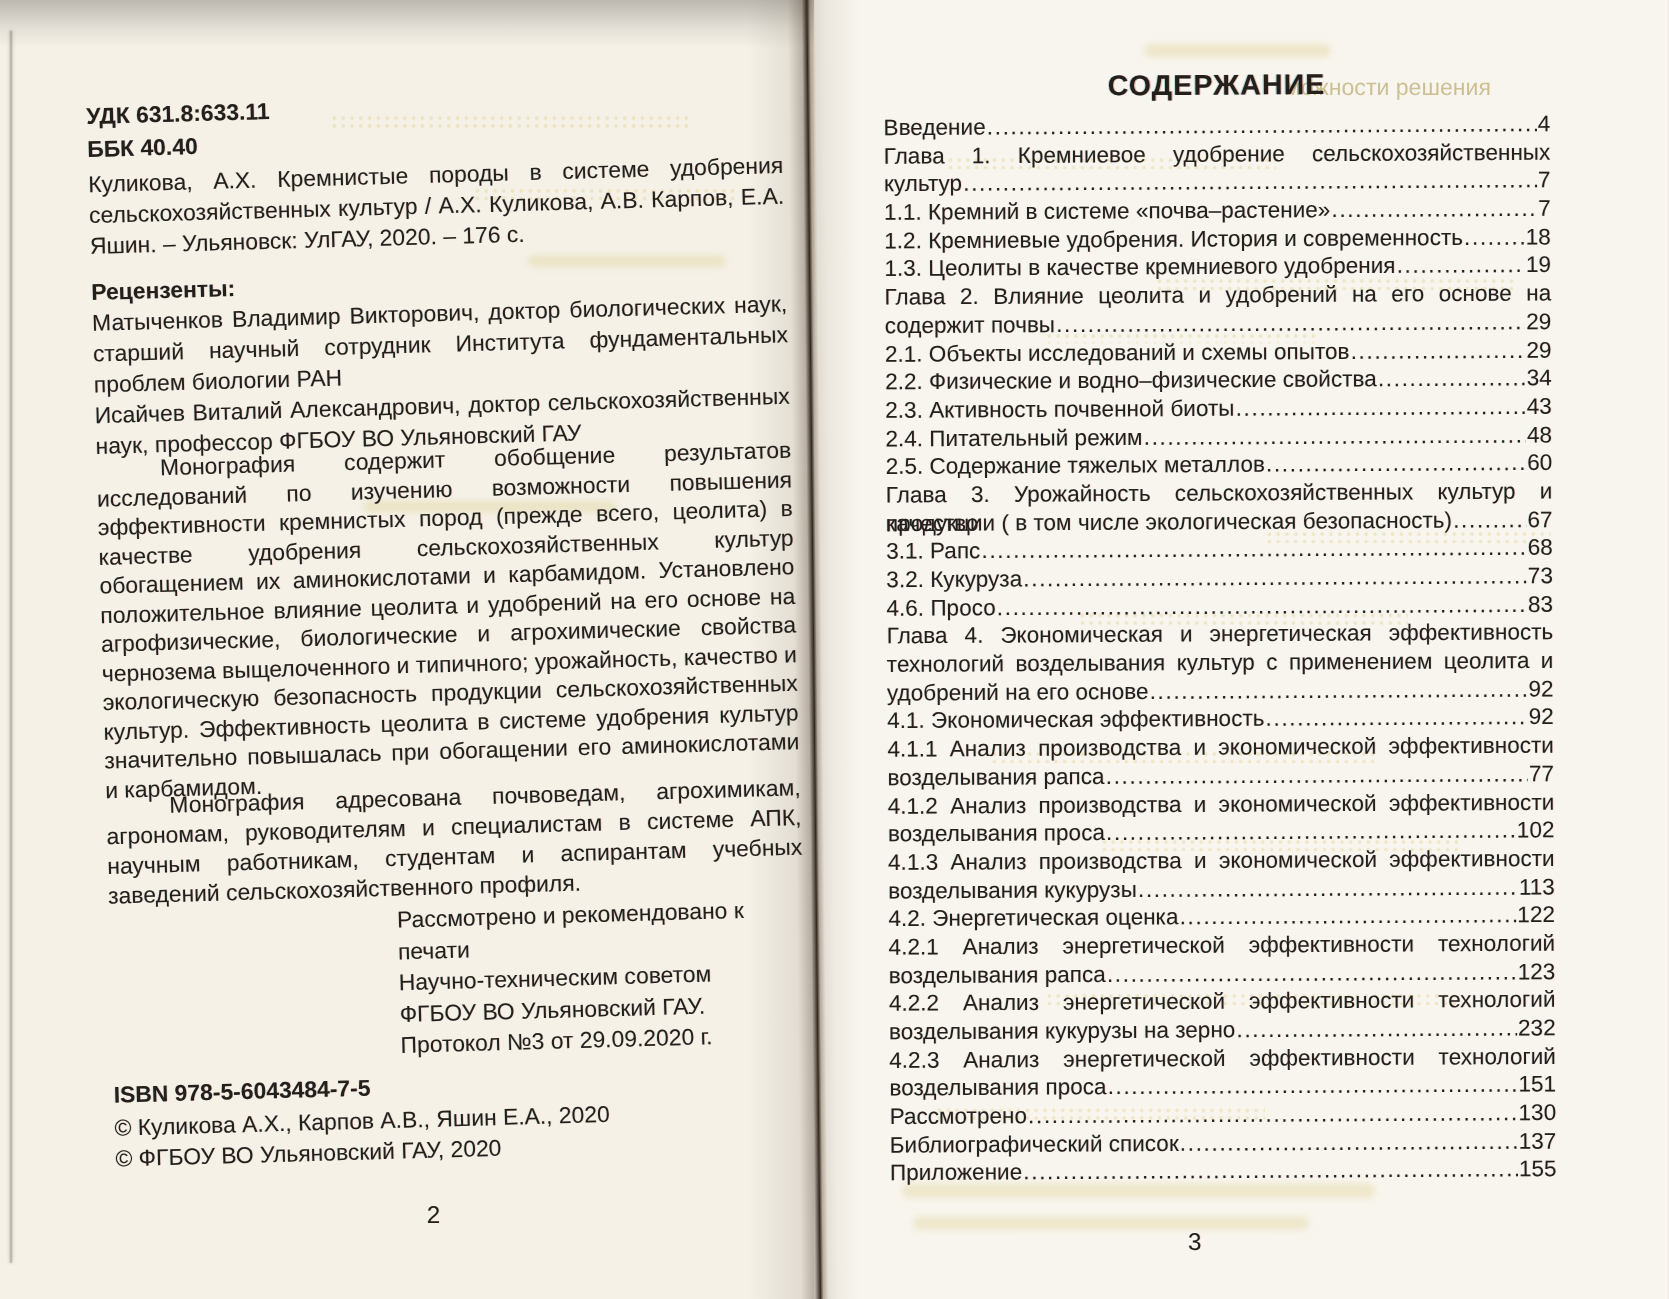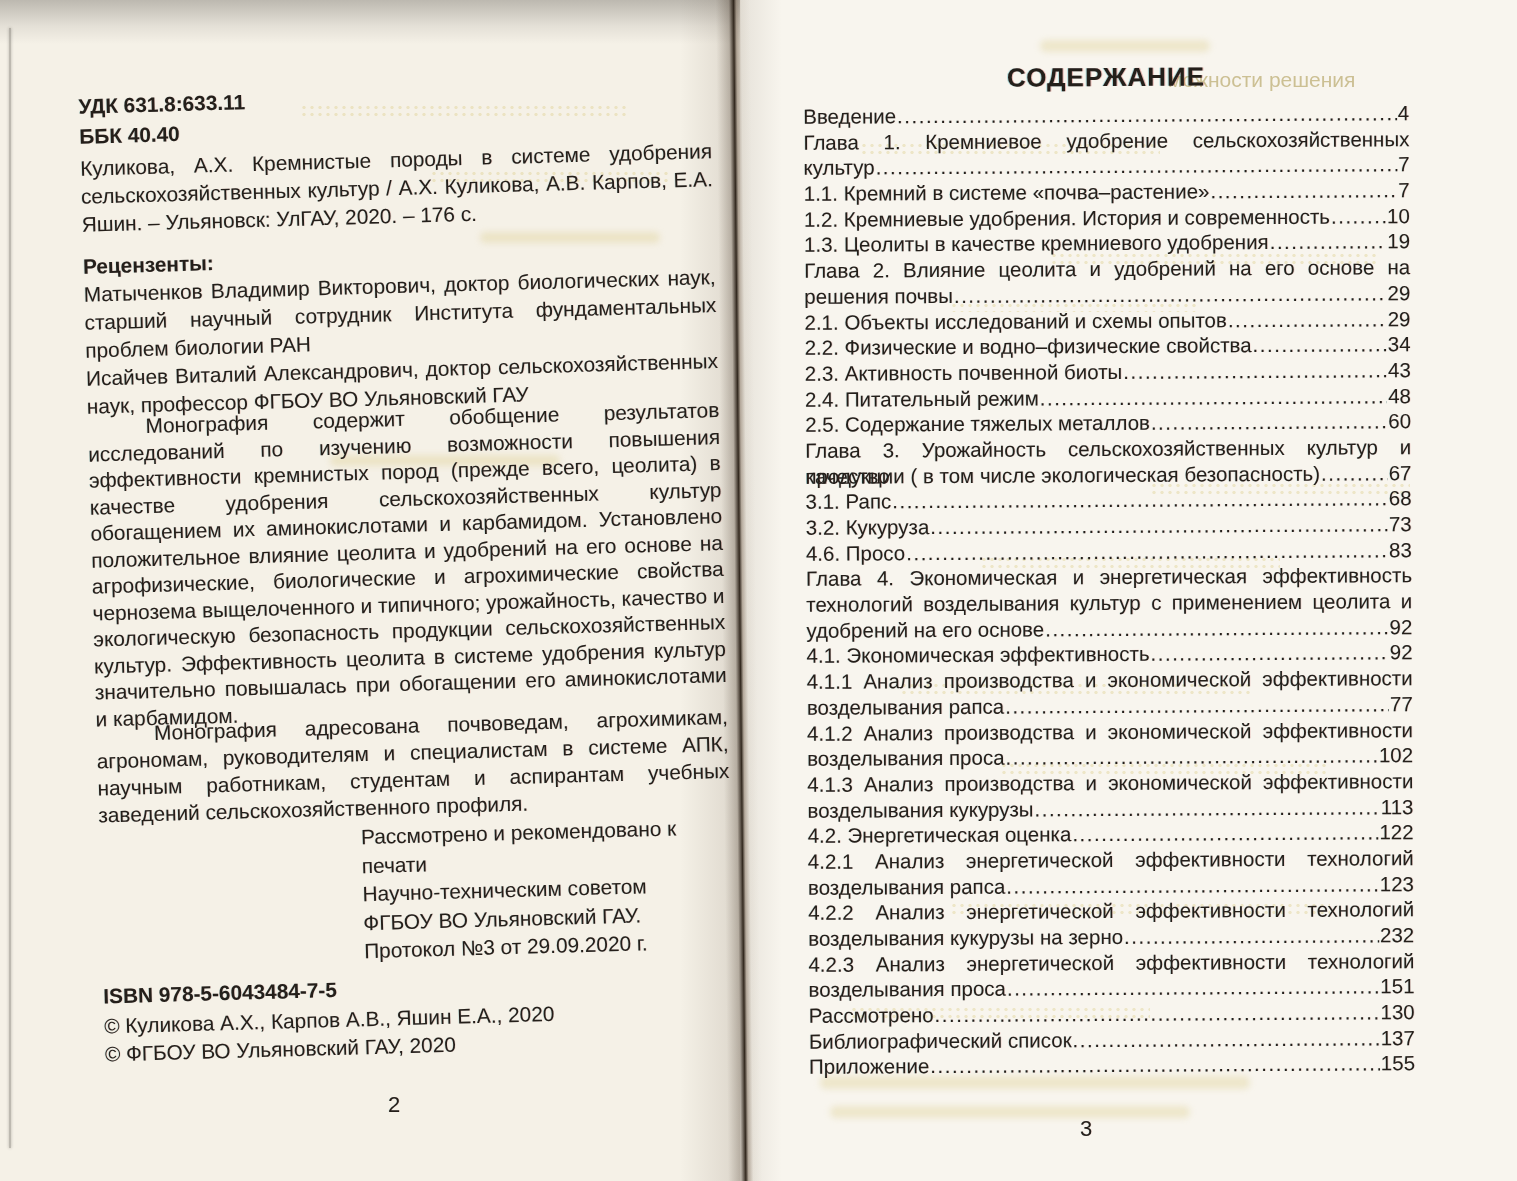--- a/index.html
+++ b/index.html
@@ -112,32 +112,32 @@
           <span class="pg">7</span>
         </div>
         <div class="toc-line">
           <span class="t">1.1. Кремний в системе «почва–растение»</span>
           <span class="leader">..........................................................................................</span>
           <span class="pg">7</span>
         </div>
         <div class="toc-line">
           <span class="t">1.2. Кремниевые удобрения. История и современность</span>
           <span class="leader">..........................................................................................</span>
-          <span class="pg">10</span>
+          <span class="pg">18</span>
         </div>
         <div class="toc-line">
           <span class="t">1.3. Цеолиты в качестве кремниевого удобрения</span>
           <span class="leader">..........................................................................................</span>
           <span class="pg">19</span>
         </div>
         <div class="toc-line justline">
           <span class="t">Глава 2. Влияние цеолита и удобрений на его основе на</span>
         </div>
         <div class="toc-line">
-          <span class="t">решения почвы</span>
+          <span class="t">содержит почвы</span>
           <span class="leader">..........................................................................................</span>
           <span class="pg">29</span>
         </div>
         <div class="toc-line">
           <span class="t">2.1. Объекты исследований и схемы опытов</span>
           <span class="leader">..........................................................................................</span>
           <span class="pg">29</span>
         </div>
         <div class="toc-line">
           <span class="t">2.2. Физические и водно–физические свойства</span>

